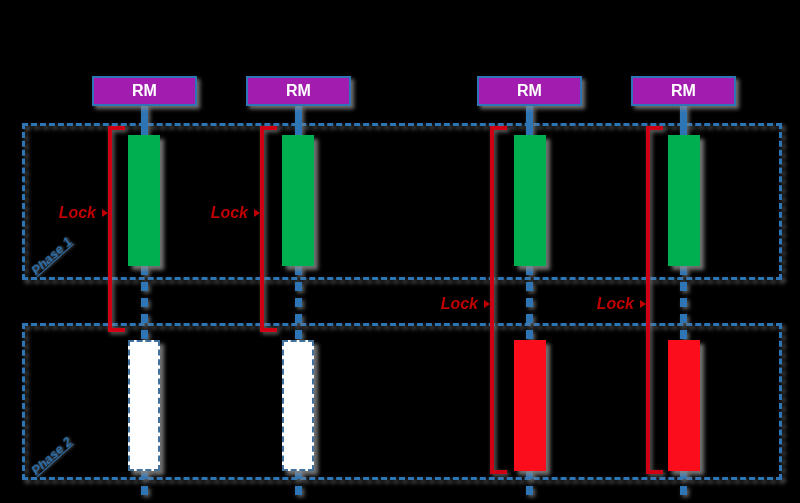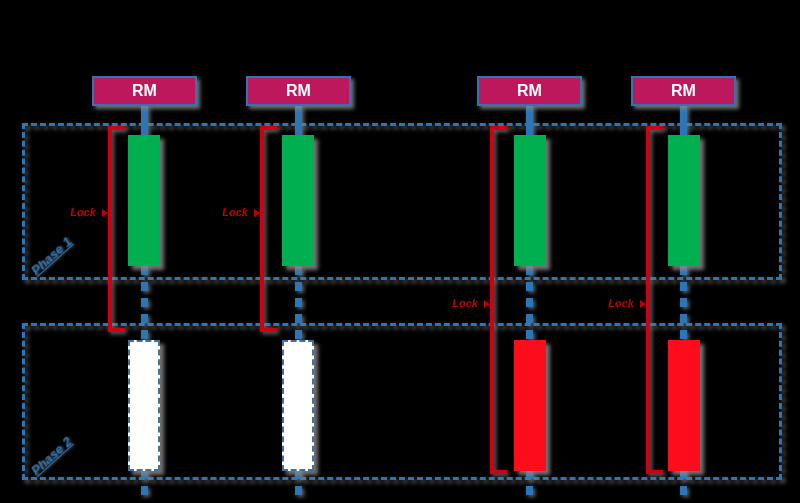--- a/index.html
+++ b/index.html
@@ -18,21 +18,21 @@
   .phase-label {
     position:absolute; left:16px; bottom:2px;
     transform: rotate(-42deg); transform-origin:left bottom;
     color:#2E75B6; font-size:13px; font-style:italic; font-weight:bold;
     text-decoration:underline; white-space:nowrap;
     filter: drop-shadow(1.5px 1.5px 1px rgba(120,120,120,0.7));
   }
   
   .rm-box {
     position:absolute; top:76px; width:105px; height:30px;
-    background:#be185d; border:2px solid #2E75B6; box-sizing:border-box;
+    background:#a21caf; border:2px solid #2E75B6; box-sizing:border-box;
     display:flex; align-items:center; justify-content:center;
     color:#FFFFFF; font-weight:bold; font-size:16px;
     box-shadow:3px 3px 4px rgba(140,140,140,0.8);
   }
   .rm1 { left:92px; }  .rm2 { left:246px; }  .rm3 { left:477px; }  .rm4 { left:631px; }
   
   .wick {
     position:absolute; width:7px;
     filter: drop-shadow(2.5px 2.5px 2px rgba(130,130,130,0.8));
   }
@@ -68,21 +68,21 @@
   
   .lock {
     position:absolute; width:52px; height:15px;
     display:flex; align-items:center; justify-content:flex-end; gap:3px;
   }
   .lk1 { left:56px;  top:205px; }
   .lk2 { left:208px; top:205px; }
   .lk3 { left:438px; top:296px; }
   .lk4 { left:594px; top:296px; }
   .lock .txt {
-    color:#C00000; font-size:11px; font-weight:bold; font-style:italic; line-height:1;margin-left:44px;
+    color:#C00000; font-size:16px; font-weight:bold; font-style:italic; line-height:1;margin-left:44px;
   }
   .lock .arrow-line { width:9px; height:3px; background:#C00000; }
   .lock .arrow-head {
     width:0; height:0;
     border-left:6px solid #C00000;
     border-top:4px solid transparent; border-bottom:4px solid transparent;
   }
 </style>
 </head>
 <body>

